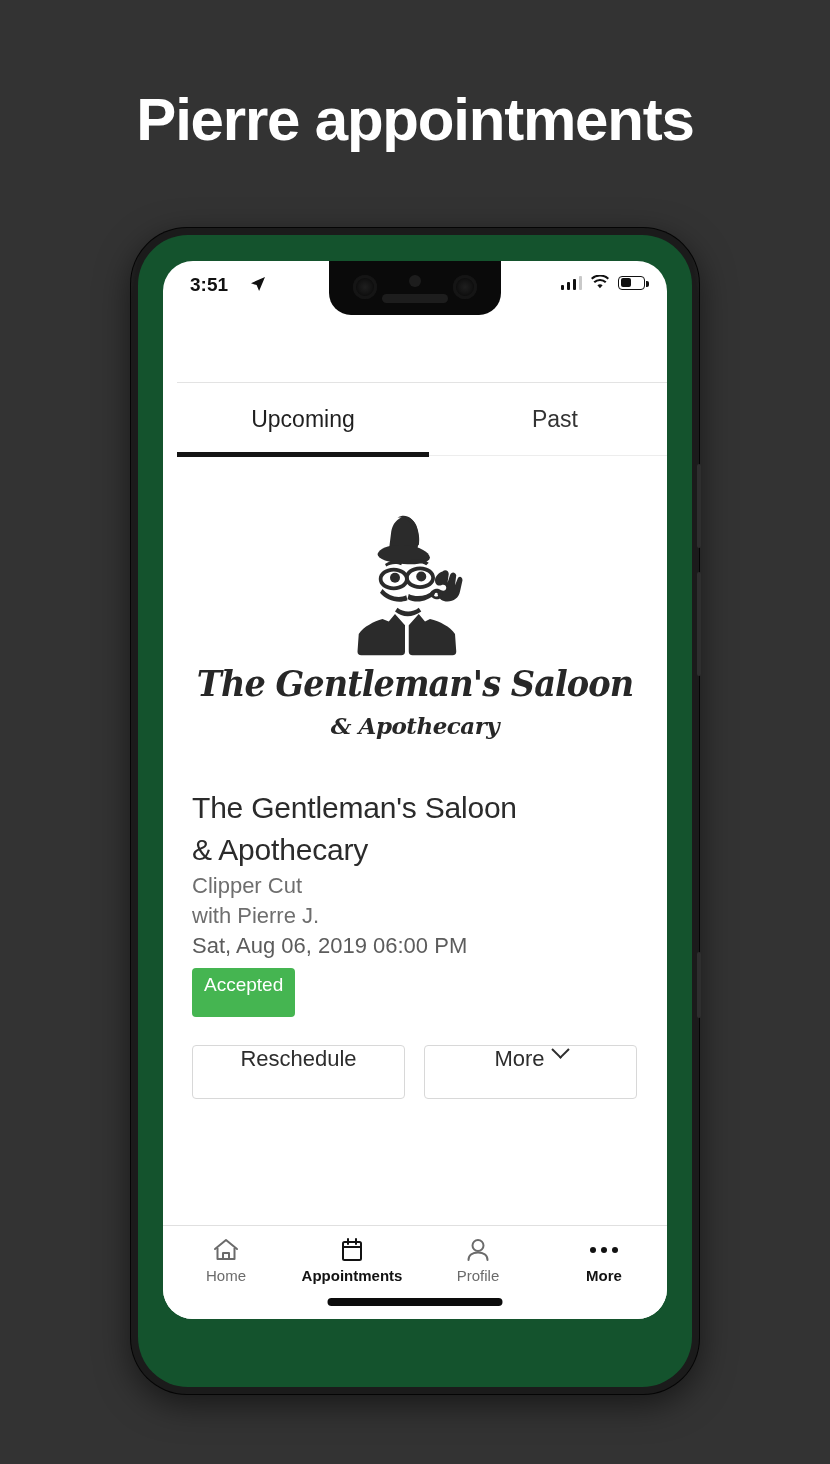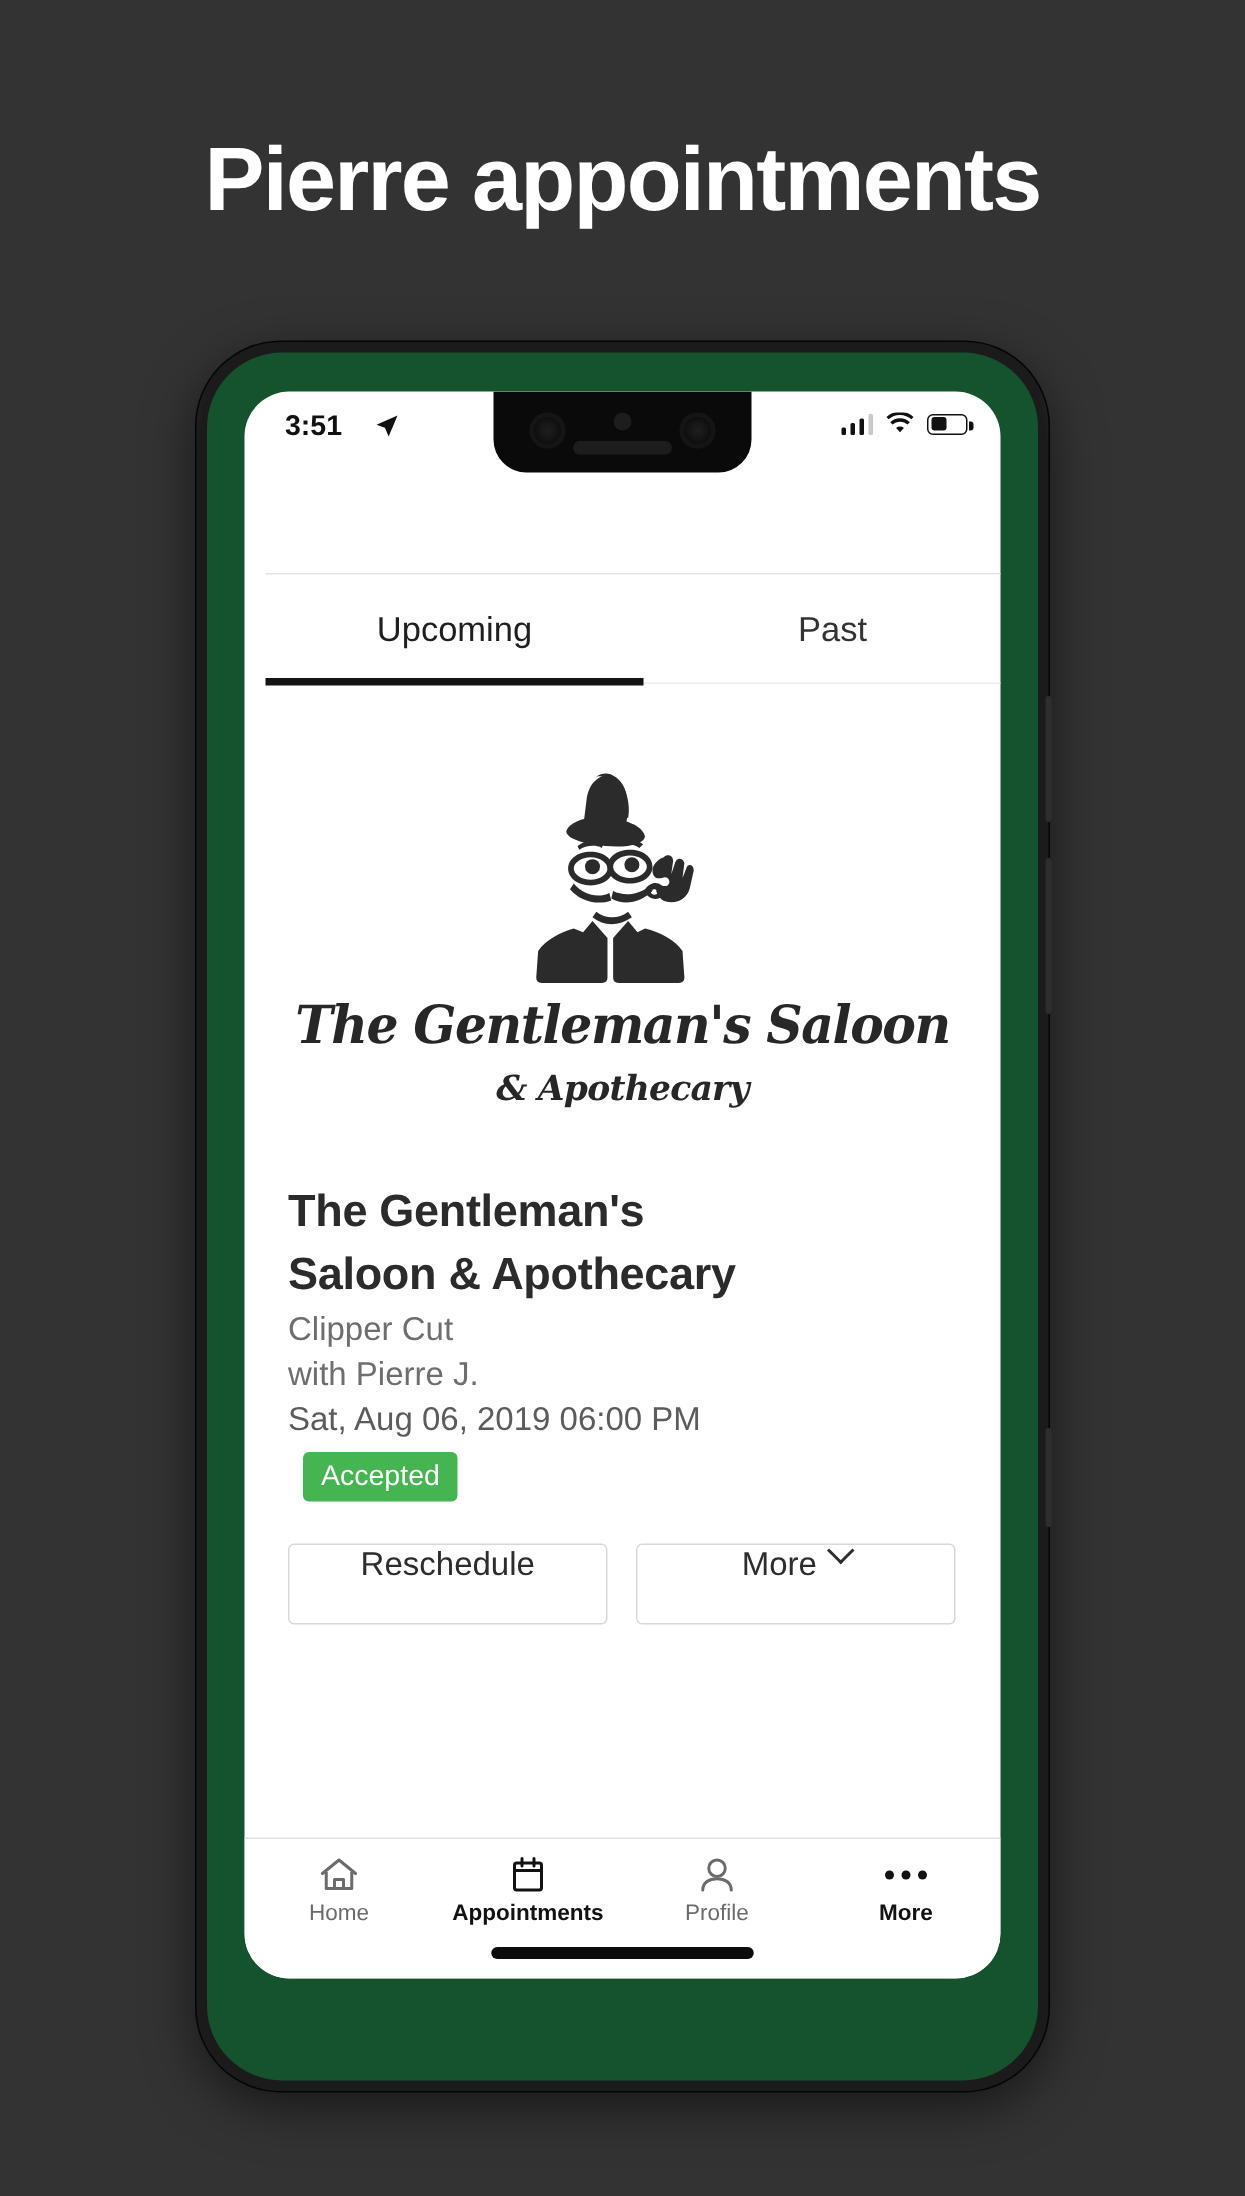--- a/index.html
+++ b/index.html
@@ -124,35 +124,35 @@
   }
   .logo-sub {
     margin-top:8px;
     font-family:"DejaVu Serif", serif;
     font-style:italic; font-weight:bold;
     font-size:23px; color:#272727; letter-spacing:-0.5px;
   }
 
   .details { position:absolute; left:29px; top:330px; right:20px; }
   .biz-name {
-    font-size:30px; font-weight:bold; color:#2b2b2b; line-height:42px; letter-spacing:-.2px;
+    font-size:30px; font-weight:normal; color:#2b2b2b; line-height:42px; letter-spacing:-.2px;
     max-width:340px;
   }
   .service, .provider, .datetime {
     font-size:22px; color:#6e6e6e; line-height:30px;
   }
   .datetime { color:#5c5c5c; }
   .price {
     margin-top:5px;
     font-size:27px; font-weight:bold; color:#45b551; line-height:36px;
   }
   .badge {
     display:inline-block; margin-top:7px;
     background:#45b551; color:#ffffff;
-    font-size:19px; padding:6px 12px 5px; border-radius:4px;margin-left:10px;
+    font-size:19px; padding:6px 12px 21px; border-radius:4px;
   }
   .btn-row { margin-top:28px; display:flex; gap:19px; }
   .btn {
     border:1.5px solid #d8d8d8; background:#fff; border-radius:4px;
     height:54px; display:flex; align-items:flex-start; justify-content:center; gap:9px;
     font-size:22px; color:#2d2d2d;
   }
   .btn.reschedule { width:213px; }
   .btn.more { width:213px; }
   .chev { display:inline-block; width:13px; height:13px; border-right:2.6px solid #2d2d2d;

